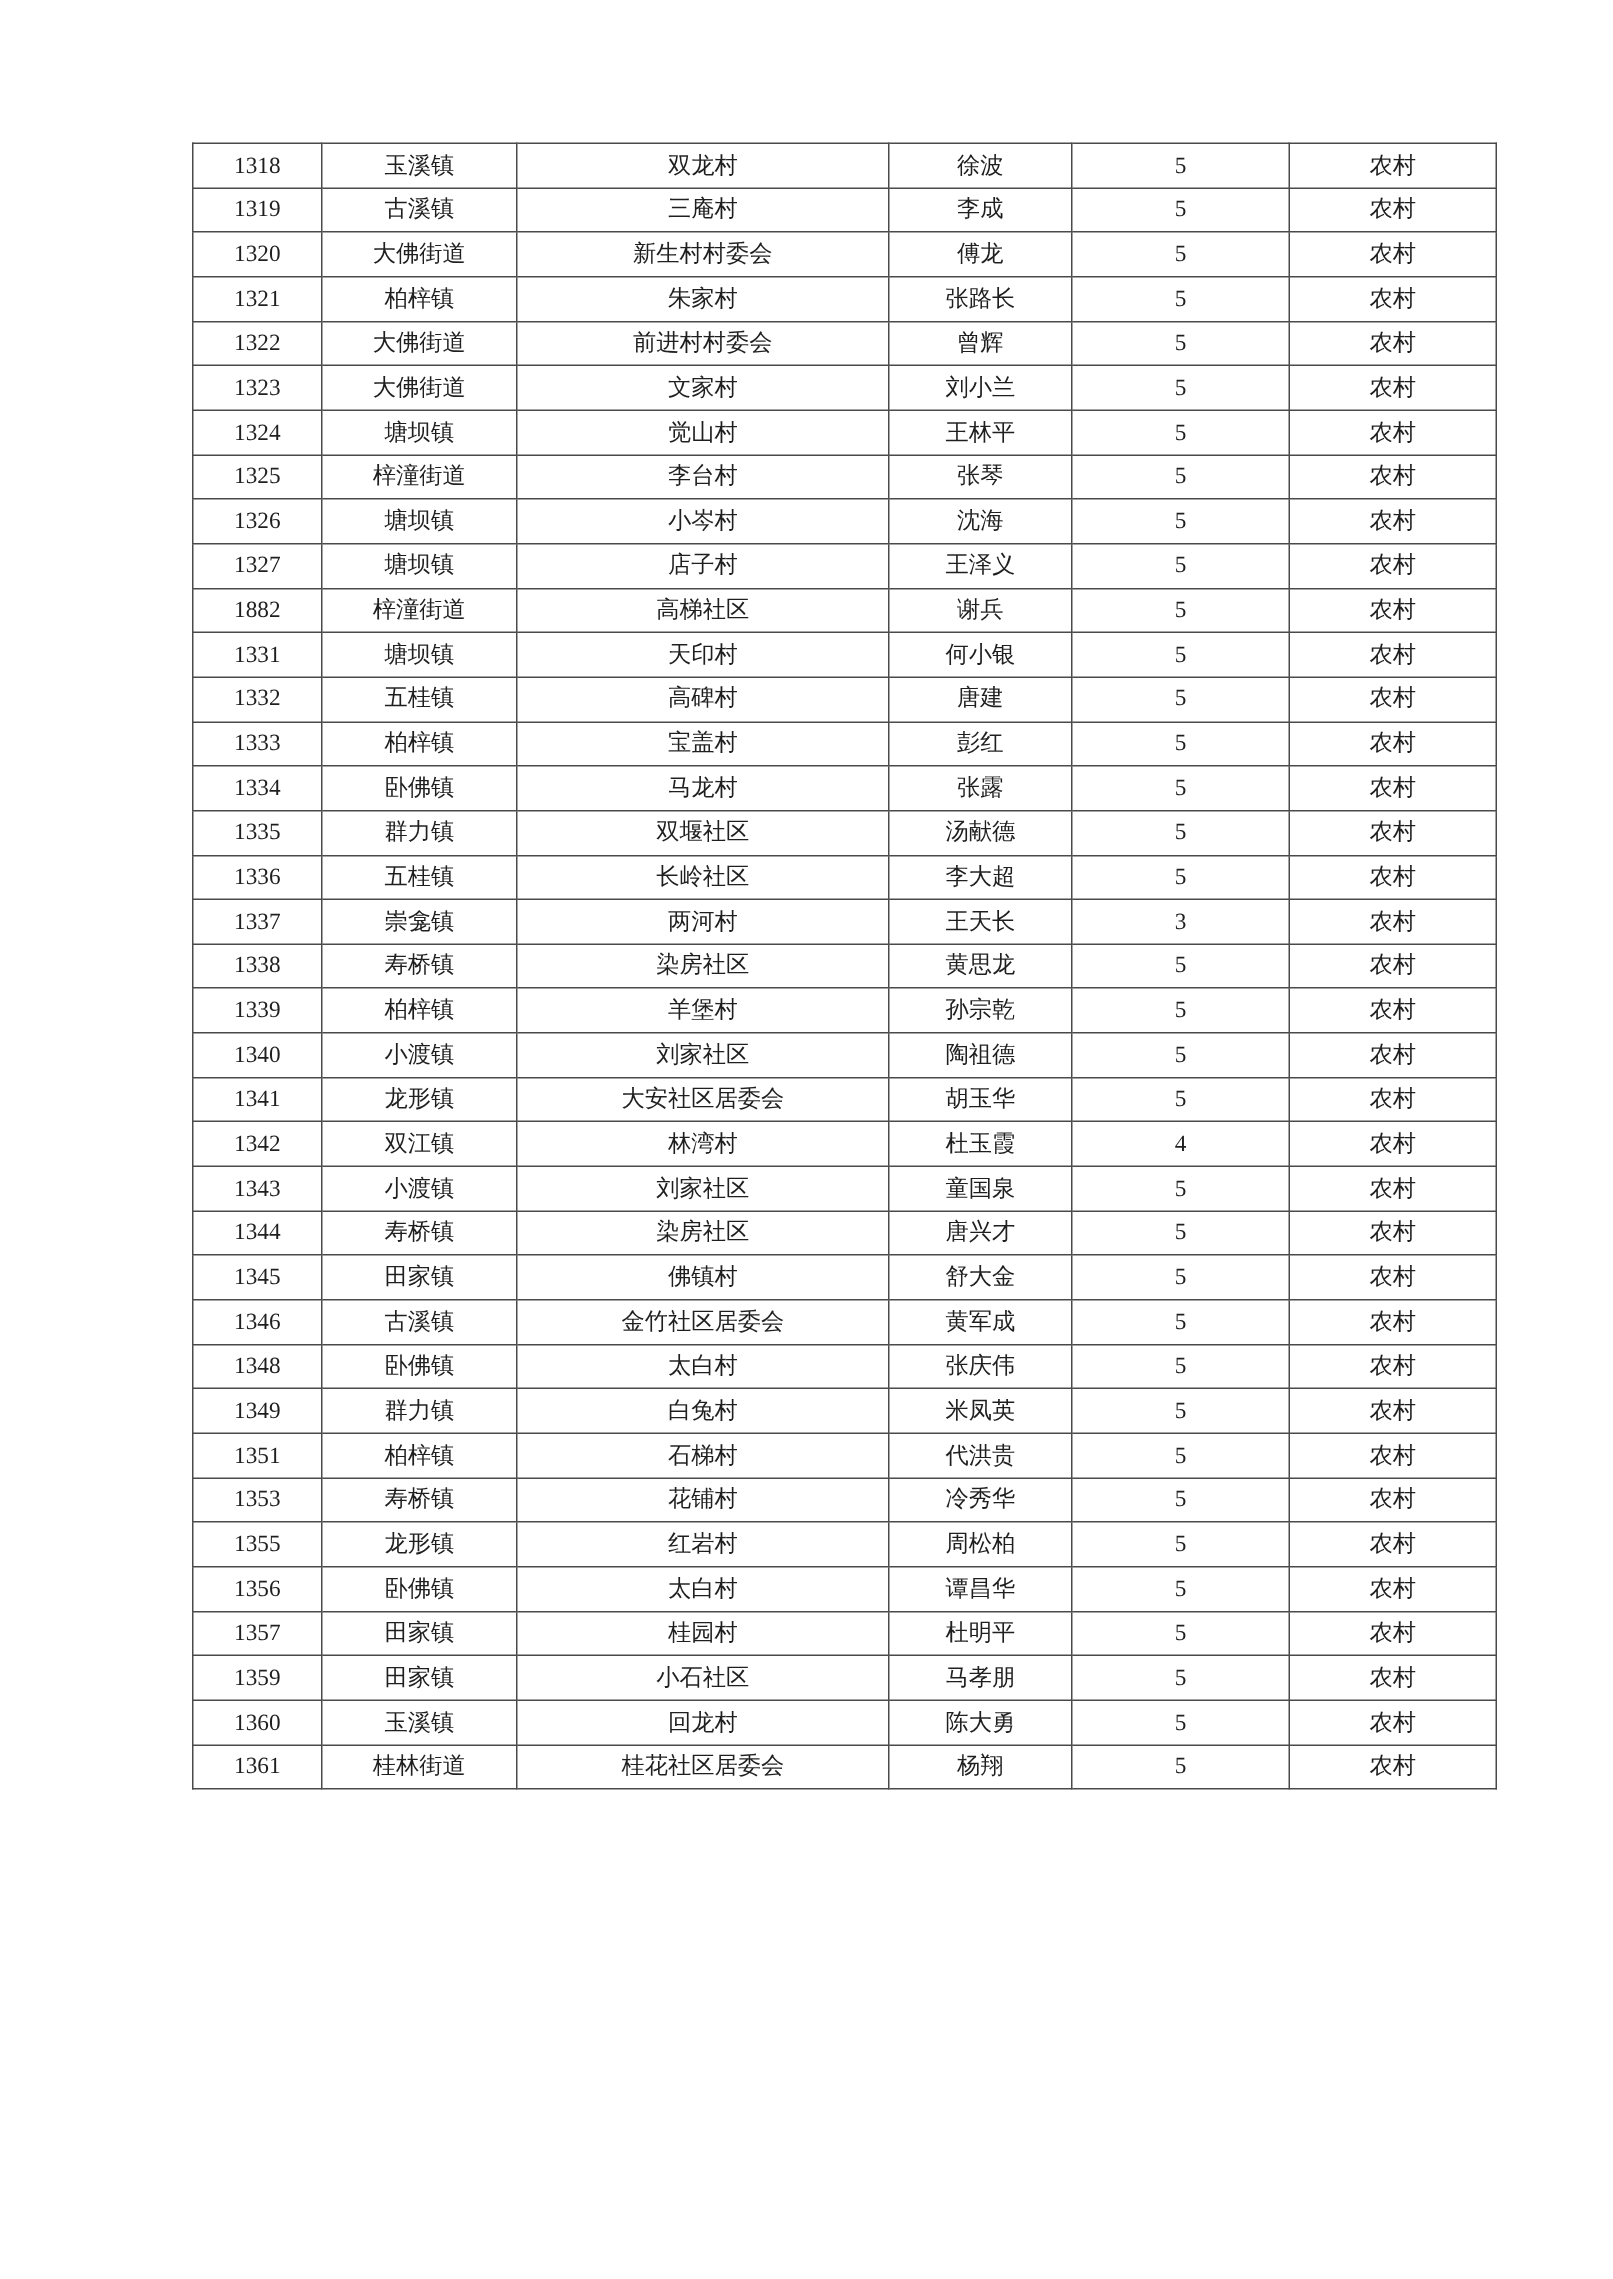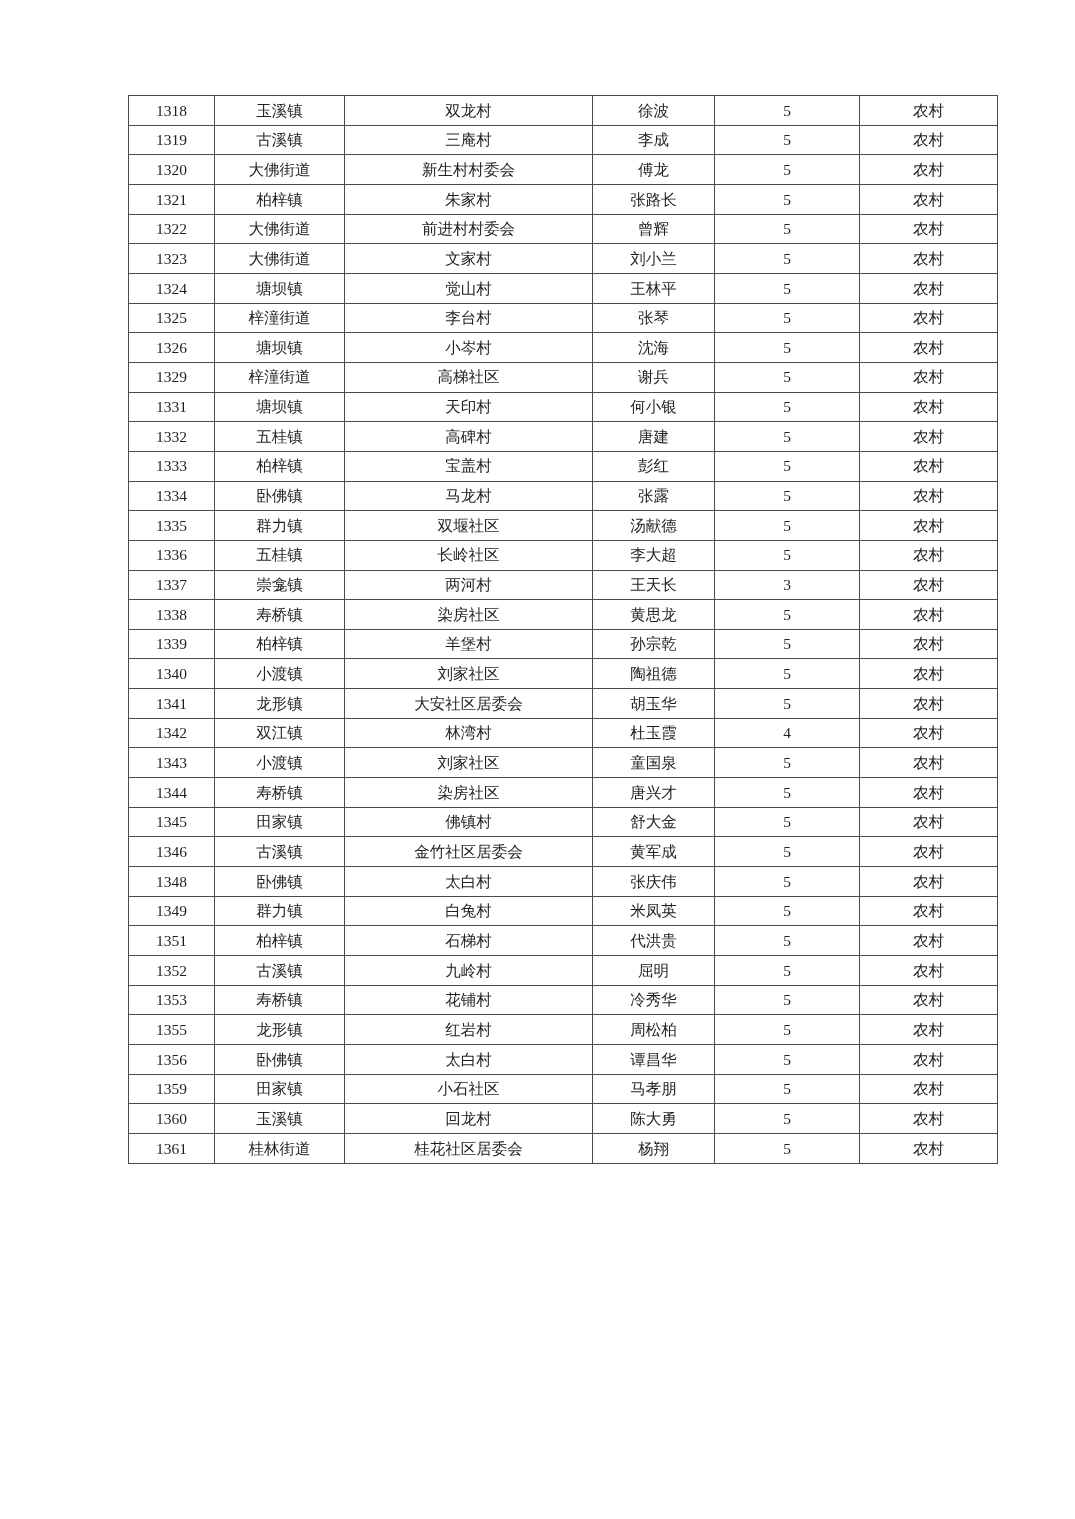--- a/index.html
+++ b/index.html
@@ -124,21 +124,29 @@
         </tr>
         <tr>
           <td>1326</td>
           <td>塘坝镇</td>
           <td>小岑村</td>
           <td>沈海</td>
           <td>5</td>
           <td>农村</td>
         </tr>
         <tr>
-          <td>1329</td>
+          <td>1327</td>
+          <td>塘坝镇</td>
+          <td>店子村</td>
+          <td>王泽义</td>
+          <td>5</td>
+          <td>农村</td>
+        </tr>
+        <tr>
+          <td>1882</td>
           <td>梓潼街道</td>
           <td>高梯社区</td>
           <td>谢兵</td>
           <td>5</td>
           <td>农村</td>
         </tr>
         <tr>
           <td>1331</td>
           <td>塘坝镇</td>
           <td>天印村</td>
@@ -284,48 +292,48 @@
         </tr>
         <tr>
           <td>1351</td>
           <td>柏梓镇</td>
           <td>石梯村</td>
           <td>代洪贵</td>
           <td>5</td>
           <td>农村</td>
         </tr>
         <tr>
-          <td>1352</td>
-          <td>古溪镇</td>
-          <td>九岭村</td>
-          <td>屈明</td>
-          <td>5</td>
-          <td>农村</td>
-        </tr>
-        <tr>
           <td>1353</td>
           <td>寿桥镇</td>
           <td>花铺村</td>
           <td>冷秀华</td>
           <td>5</td>
           <td>农村</td>
         </tr>
         <tr>
           <td>1355</td>
           <td>龙形镇</td>
           <td>红岩村</td>
           <td>周松柏</td>
           <td>5</td>
           <td>农村</td>
         </tr>
         <tr>
           <td>1356</td>
           <td>卧佛镇</td>
           <td>太白村</td>
           <td>谭昌华</td>
+          <td>5</td>
+          <td>农村</td>
+        </tr>
+        <tr>
+          <td>1357</td>
+          <td>田家镇</td>
+          <td>桂园村</td>
+          <td>杜明平</td>
           <td>5</td>
           <td>农村</td>
         </tr>
         <tr>
           <td>1359</td>
           <td>田家镇</td>
           <td>小石社区</td>
           <td>马孝朋</td>
           <td>5</td>
           <td>农村</td>

